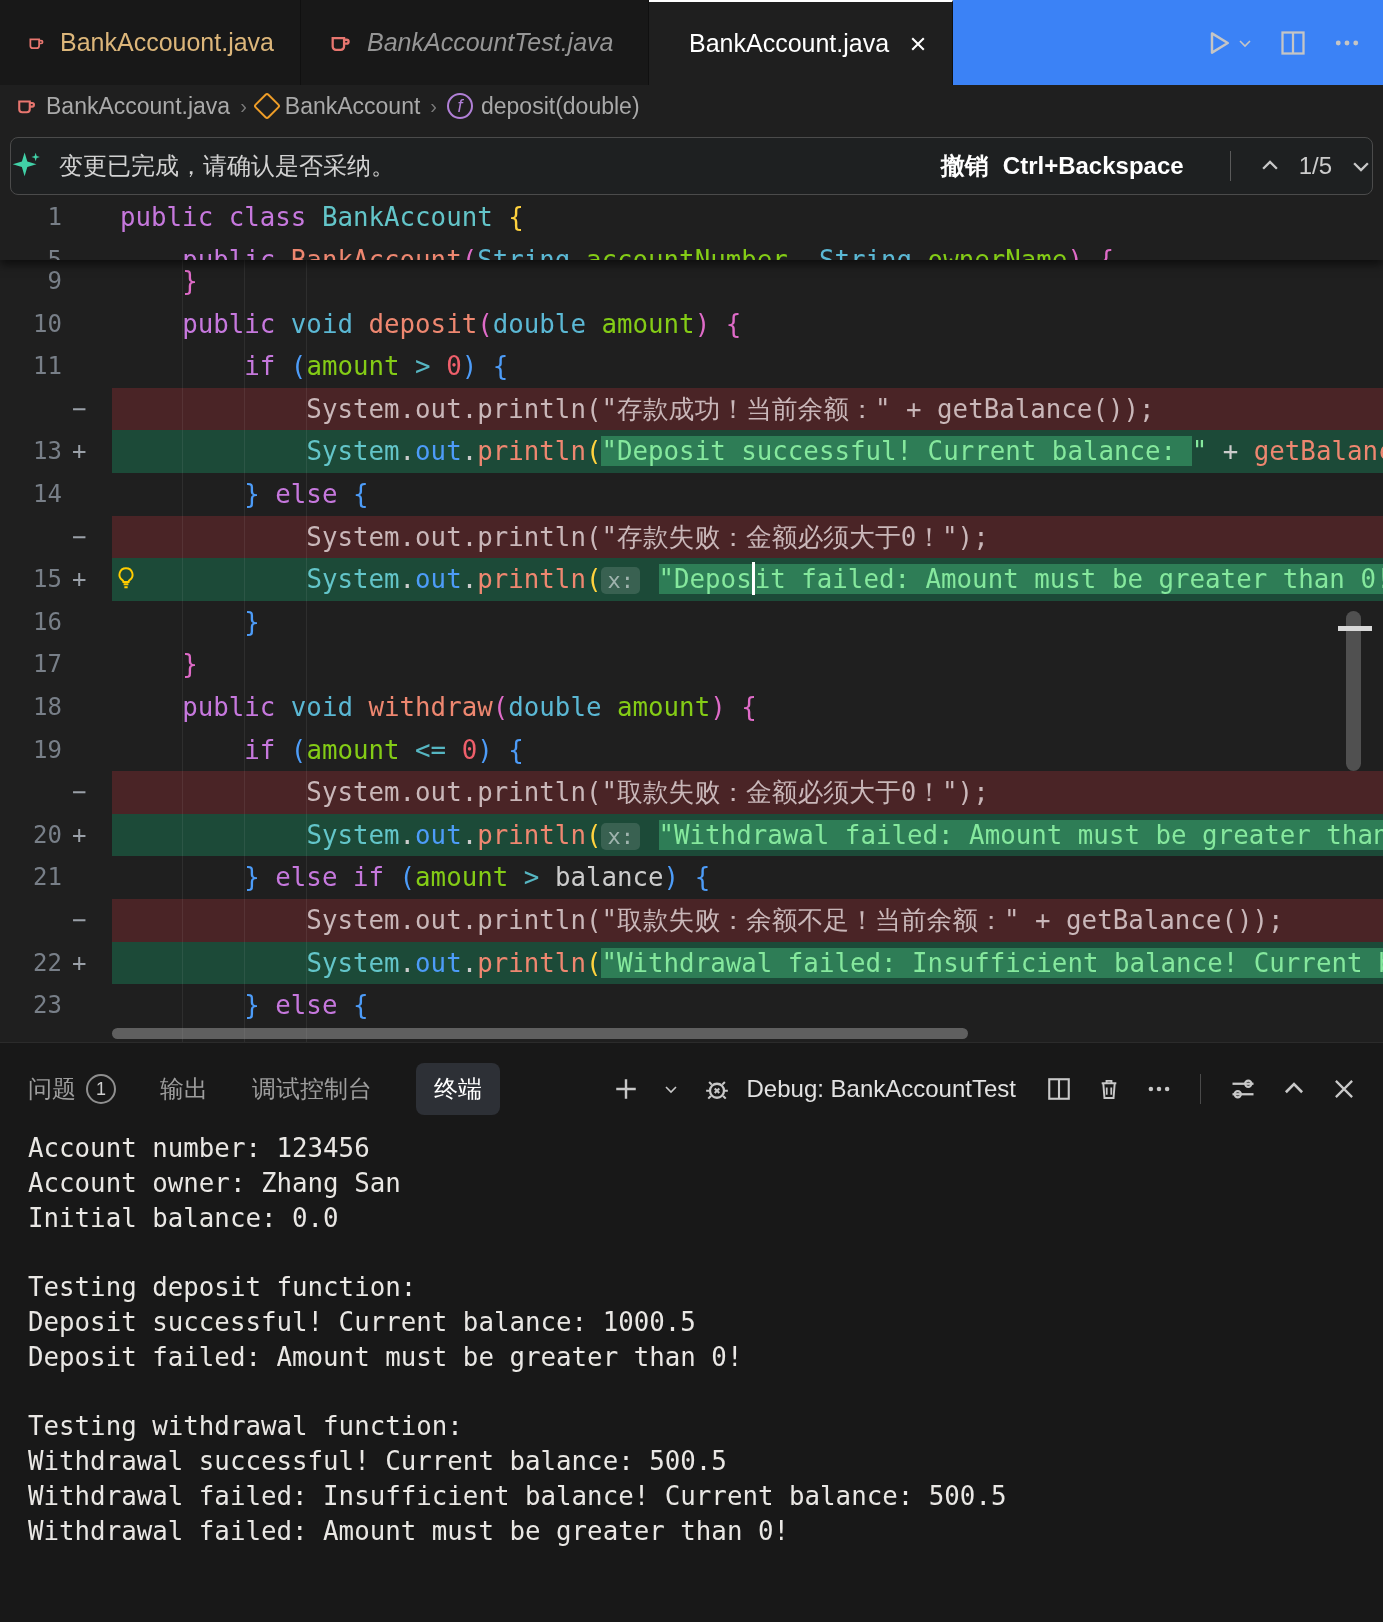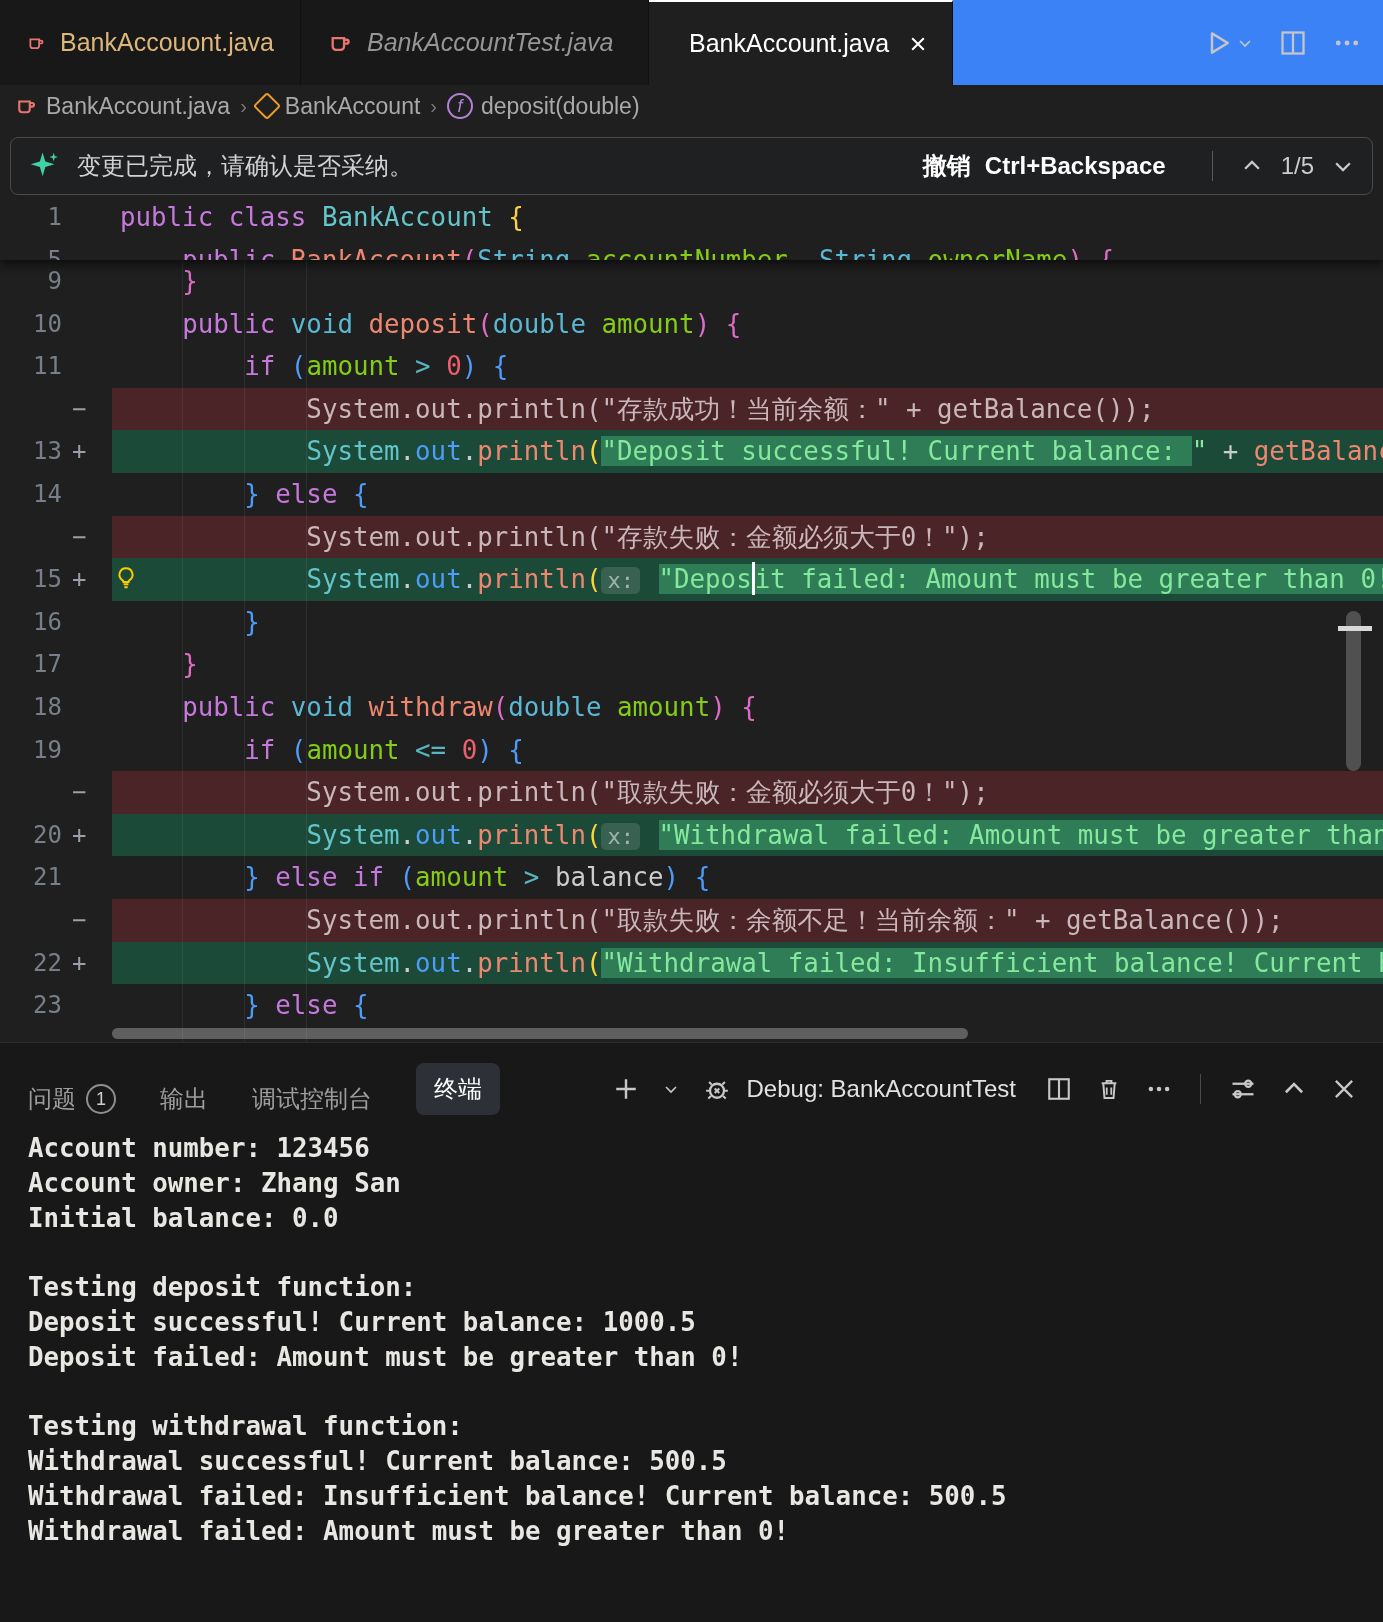--- a/index.html
+++ b/index.html
@@ -22,21 +22,21 @@
   .breadcrumbs{position:absolute;top:85px;left:0;width:100%;height:42px;background:#1f1f1f;
       display:flex;align-items:center;gap:10px;padding-left:14px;font-size:23px;color:#a9a9a9;}
   .bc-sep{color:#7a7a7a;font-size:20px;}
   .bc-item{display:flex;align-items:center;gap:8px;cursor:pointer;}
   .m-icon{display:inline-flex;width:26px;height:26px;border:2px solid #b180d7;border-radius:50%;
       color:#b180d7;font-style:italic;font-size:18px;align-items:center;justify-content:center;box-sizing:border-box;}
   .c-icon{display:inline-block;width:16px;height:16px;border:2px solid #ee9d28;transform:rotate(45deg);border-radius:3px;}
   
   .inline-chat{position:absolute;top:137px;left:10px;right:10px;height:58px;background:#1e2021;
       border:1px solid #4b4b4b;border-radius:8px;display:flex;align-items:center;
-      padding:0 18px;box-sizing:border-box;gap:14px;}
+      padding:0 0;box-sizing:border-box;gap:14px;}
   .chat-msg{font-size:24px;color:#d2d2d2;flex:1;}
   .undo-btn{display:flex;align-items:center;gap:14px;color:#fff;cursor:pointer;margin-right:18px;}
   .undo-btn .lab{font-size:24px;font-weight:600;}
   .undo-btn .key{font-size:24px;font-weight:700;}
   .keep-btn{display:flex;align-items:center;gap:14px;background:#e8e8e8;color:#1d1d1d;
       border-radius:6px;padding:8px 18px;cursor:pointer;}
   .keep-btn .lab{font-size:24px;font-weight:600;}
   .keep-btn .key{font-size:22px;font-weight:700;}
   .chat-div{width:1px;height:30px;background:#5a5a5a;margin:0 14px;}
   .nav{display:flex;align-items:center;gap:18px;color:#c8c8c8;}
@@ -64,31 +64,31 @@
   #rows{position:absolute;top:64px;left:0;right:0;}
   .guide{position:absolute;top:64px;bottom:0;width:1px;background:rgba(255,255,255,.07);z-index:2;}
   .vsb{position:absolute;left:1346px;top:415px;width:15px;height:160px;background:rgba(140,140,140,.45);
        border-radius:8px;z-index:5;cursor:grab;}
   .vsb-mark{position:absolute;left:1338px;top:430px;width:34px;height:5px;background:#d8d8d8;z-index:6;}
   .hsb{position:absolute;left:112px;top:832px;width:856px;height:11px;background:rgba(160,160,160,.5);
        border-radius:6px;z-index:5;cursor:grab;}
   
   .panel{position:absolute;top:1042px;left:0;right:0;bottom:0;background:#181818;border-top:1px solid #2b2b2b;}
   .panel-head{position:absolute;top:18px;left:0;right:0;height:56px;display:flex;align-items:center;}
-  .ptabs{display:flex;align-items:flex-end;gap:44px;padding-left:28px;font-size:24px;color:#9d9d9d;}
+  .ptabs{display:flex;align-items:center;gap:44px;padding-left:28px;font-size:24px;color:#9d9d9d;}
   .ptab{display:flex;align-items:center;gap:10px;cursor:pointer;}
   .ptab.active{background:#2d3036;color:#ffffff;border-radius:8px;padding:10px 18px;}
   .badge{display:inline-flex;width:30px;height:30px;border:2px solid #8f8f8f;border-radius:50%;
          align-items:center;justify-content:center;font-size:18px;color:#cfcfcf;box-sizing:border-box;}
   .pacts{position:absolute;right:26px;top:0;height:56px;display:flex;align-items:center;gap:24px;color:#c8c8c8;}
   .dbg-label{font-size:24px;color:#e2e2e2;margin:0 6px;}
   .pdiv{width:1px;height:30px;background:#4a4a4a;margin:0 4px;}
   #term{position:absolute;top:88px;left:28px;right:10px;font-family:"DejaVu Sans Mono",monospace;
         font-size:25.8px;line-height:34.8px;color:#e9e7e4;white-space:pre;}
-  .tline{min-height:34.8px;font-weight:bold;}
+  .tline{min-height:34.8px;}
 </style>
 </head>
 <body>
 
 <div class="app">
 
   <div class="tabbar">
     <div class="tab t1">
       <svg class="ic" width="26" height="26" viewBox="0 0 16 16">
           <path d="M3.5 5h7v5.2a2 2 0 0 1-2 2h-3a2 2 0 0 1-2-2z" fill="none" stroke="#e8766f" stroke-width="1.4"></path>

